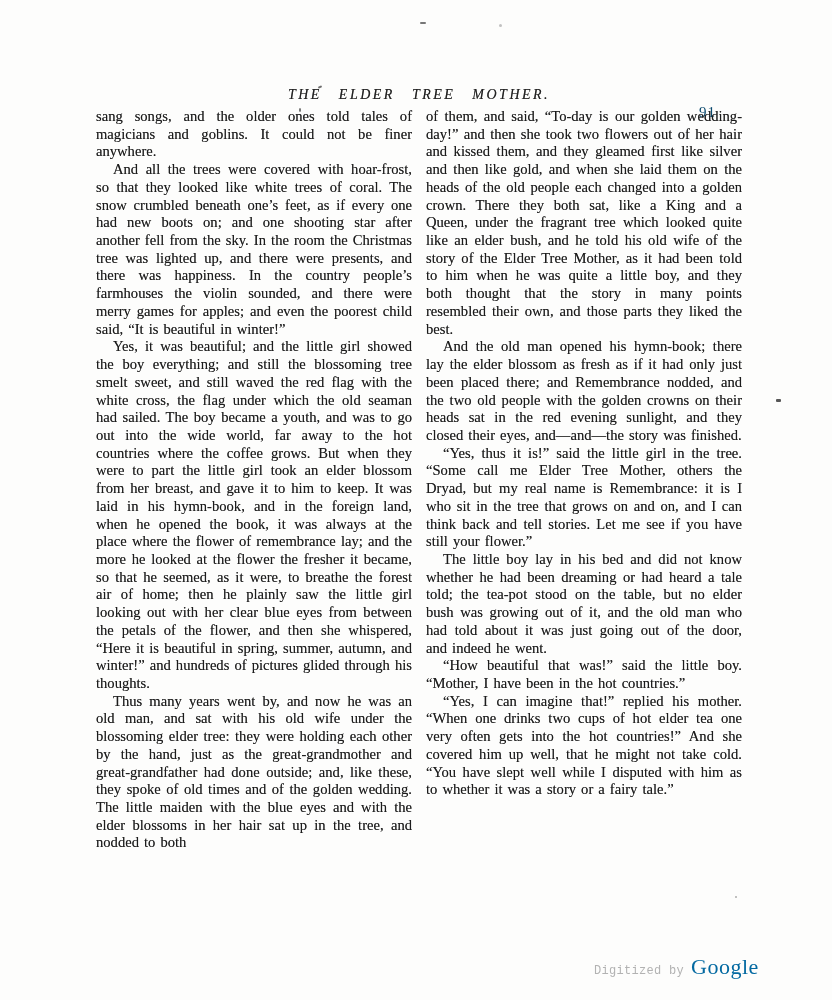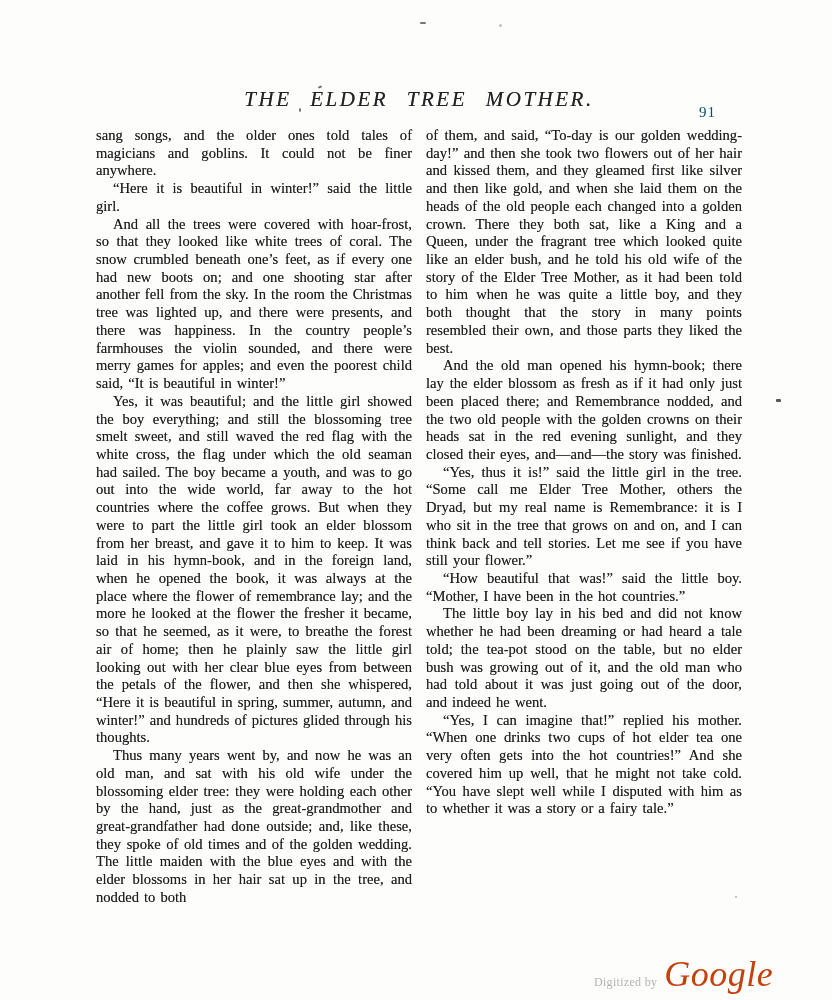--- a/index.html
+++ b/index.html
@@ -16,38 +16,38 @@
     position: absolute;
     top: 87px;
     left: 96px;
     width: 646px;
     height: 20px;
   }
   .head-title {
     display: block;
     text-align: center;
     font-style: italic;
-    font-size: 21px;
+    font-size: 14px;
     letter-spacing: 2.5px;
     word-spacing: 11px;
     color: #232323;
     text-shadow: 0 0 0.4px rgba(25,25,25,0.6);
   }
   .page-number {
     position: absolute;
     top: 17px;
     right: 26px;
     font-size: 15px;
     font-style: normal;
     letter-spacing: 1px;
     color: #0c4a6e;
   }
   .columns {
     position: absolute;
-    top: 127px;
+    top: 108px;
     left: 96px;
     width: 646px;
     height: 834px;
     display: flex;
     gap: 14px;
     overflow: hidden;
   }
   .col {
     width: 316px;
     text-align: justify;
@@ -61,60 +61,58 @@
   .watermark {
     position: absolute;
     left: 594px;
     top: 956px;
     display: flex;
     align-items: baseline;
     gap: 7px;
     user-select: none;
   }
   .digitized-by {
-    font-family: Liberation Serif, serif;
+    font-family: Liberation Mono, monospace;
     font-size: 12px;
     color: #b2b2b2;
     letter-spacing: 0.3px;
   }
   .google-logo {
     font-family: "Liberation Serif", "DejaVu Serif", serif;
-    font-size: 36px;
-    color: #c2410c;
+    font-size: 22px;
+    color: #0369a1;
     letter-spacing: 0.5px;
     line-height: 1;
-    font-style: italic;
   }
   .speck { position: absolute; background: #555; border-radius: 50%; }
   .speck.dash { border-radius: 1px; }
 </style>
 </head>
 <body>
 
 <div class="page">
 
   <div class="running-head">
     <span class="head-title">THE ELDER TREE MOTHER.</span>
     <span class="page-number">91</span>
   </div>
 
   <div class="columns">
     <div class="col">
       <p class="para">sang songs, and the older ones told tales of magicians and goblins.  It could not be finer anywhere.</p>
-      <p class="para indent">“Here it is beautiful in winter!” said the little girl.</p>
       <p class="para indent">And all the trees were covered with hoar-frost, so that they looked like white trees of coral.  The snow crumbled beneath one’s feet, as if every one had new boots on; and one shooting star after another fell from the sky.  In the room the Christmas tree was lighted up, and there were presents, and there was happiness.  In the country people’s farmhouses the violin sounded, and there were merry games for apples; and even the poorest child said, “It is beautiful in winter!”</p>
       <p class="para indent">Yes, it was beautiful; and the little girl showed the boy everything; and still the blossoming tree smelt sweet, and still waved the red flag with the white cross, the flag under which the old seaman had sailed.  The boy became a youth, and was to go out into the wide world, far away to the hot countries where the coffee grows.  But when they were to part the little girl took an elder blossom from her breast, and gave it to him to keep.  It was laid in his hymn-book, and in the foreign land, when he opened the book, it was always at the place where the flower of remembrance lay; and the more he looked at the flower the fresher it became, so that he seemed, as it were, to breathe the forest air of home; then he plainly saw the little girl looking out with her clear blue eyes from between the petals of the flower, and then she whispered, “Here it is beautiful in spring, summer, autumn, and winter!” and hundreds of pictures glided through his thoughts.</p>
       <p class="para indent">Thus many years went by, and now he was an old man, and sat with his old wife under the blossoming elder tree: they were holding each other by the hand, just as the great-grandmother and great-grandfather had done outside; and, like these, they spoke of old times and of the golden wedding.  The little maiden with the blue eyes and with the elder blossoms in her hair sat up in the tree, and nodded to both</p>
     </div>
     <div class="col">
       <p class="para">of them, and said, “To-day is our golden wedding-day!” and then she took two flowers out of her hair and kissed them, and they gleamed first like silver and then like gold, and when she laid them on the heads of the old people each changed into a golden crown.  There they both sat, like a King and a Queen, under the fragrant tree which looked quite like an elder bush, and he told his old wife of the story of the Elder Tree Mother, as it had been told to him when he was quite a little boy, and they both thought that the story in many points resembled their own, and those parts they liked the best.</p>
       <p class="para indent">And the old man opened his hymn-book; there lay the elder blossom as fresh as if it had only just been placed there; and Remembrance nodded, and the two old people with the golden crowns on their heads sat in the red evening sunlight, and they closed their eyes, and—and—the story was finished.</p>
       <p class="para indent">“Yes, thus it is!” said the little girl in the tree.  “Some call me Elder Tree Mother, others the Dryad, but my real name is Remembrance: it is I who sit in the tree that grows on and on, and I can think back and tell stories.  Let me see if you have still your flower.”</p>
+      <p class="para indent">The little boy lay in his bed and did not know whether he had been dreaming or had heard a tale told; the tea-pot stood on the table, but no elder bush was growing out of it, and the old man who had told about it was just going out of the door, and indeed he went.</p>
       <p class="para indent">“How beautiful that was!” said the little boy.  “Mother, I have been in the hot countries.”</p>
-      <p class="para indent">The little boy lay in his bed and did not know whether he had been dreaming or had heard a tale told; the tea-pot stood on the table, but no elder bush was growing out of it, and the old man who had told about it was just going out of the door, and indeed he went.</p>
       <p class="para indent">“Yes, I can imagine that!” replied his mother.  “When one drinks two cups of hot elder tea one very often gets into the hot countries!”  And she covered him up well, that he might not take cold.  “You have slept well while I disputed with him as to whether it was a story or a fairy tale.”</p>
     </div>
   </div>
 
   <div class="watermark">
     <span class="digitized-by">Digitized by</span>
     <span class="google-logo">Google</span>
   </div>
 
   <div class="speck dash" style="left:420px; top:22px; width:6px; height:2px; opacity:.8;"></div>

